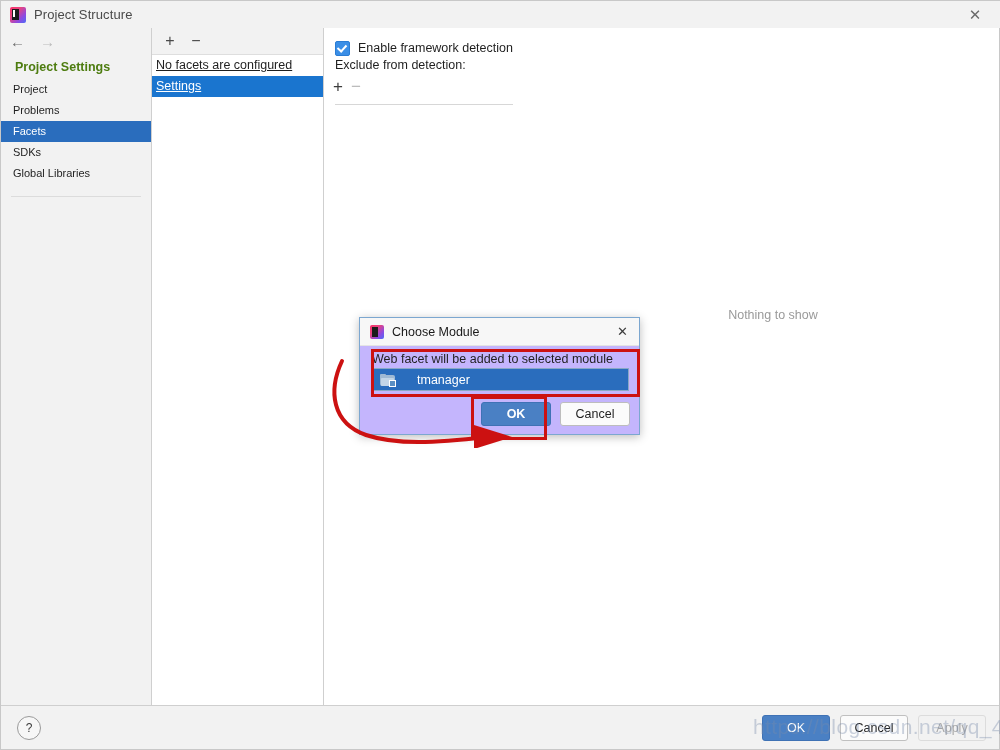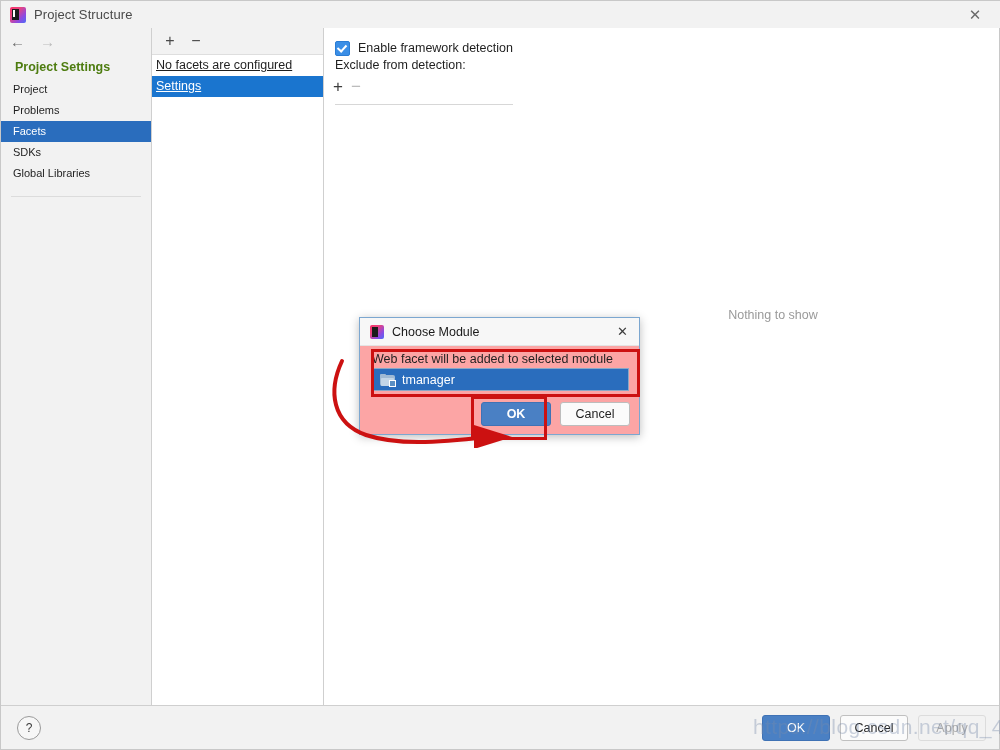--- a/index.html
+++ b/index.html
@@ -174,21 +174,21 @@
     background: #fbfbfb; color: #1f1f1f; border: 1px solid #c0c0c0;
   }
   .btn.disabled {
     background: #f2f2f2; color: #a8a8a8; border: 1px solid #dcdcdc;
   }
 
   
   #dialog {
     position: absolute; left: 358px; top: 316px;
     width: 281px; height: 118px;
-    background: #fca5a5;
+    background: #c4b5fd;
     border: 1px solid #7ca7d0;
     box-shadow: 0 2px 9px rgba(0,0,0,.26);
     box-sizing: border-box;
     z-index: 20;
   }
   #dlg-title {
     height: 27px; background: #f7f7f7;
     display: flex; align-items: center; position: relative;
     border-bottom: 1px solid #e4e4e4;
   }
@@ -213,21 +213,21 @@
     padding: 6px 0 2px 12px;
   }
   #module-list {
     margin: 0 10px 0 13px;
     border: 1px solid #8aa8c6;
     background: #ffffff;
     height: 21px;
   }
   #module-row {
     background: #2a6dbd; color: #ffffff;
-    height: 21px; display: flex; align-items: center; gap: 7px;
+    height: 21px; display: flex; align-items: center; gap: 22px;
     padding-left: 6px; font-size: 12.5px;
   }
   .folder-icon {
     width: 15px; height: 12px; flex: none; position: relative;
   }
   .folder-icon .back {
     position: absolute; left: 0; top: 1px; width: 15px; height: 11px;
     background: #9fb9d4; border-radius: 1px 2px 2px 2px;
   }
   .folder-icon .tab {

